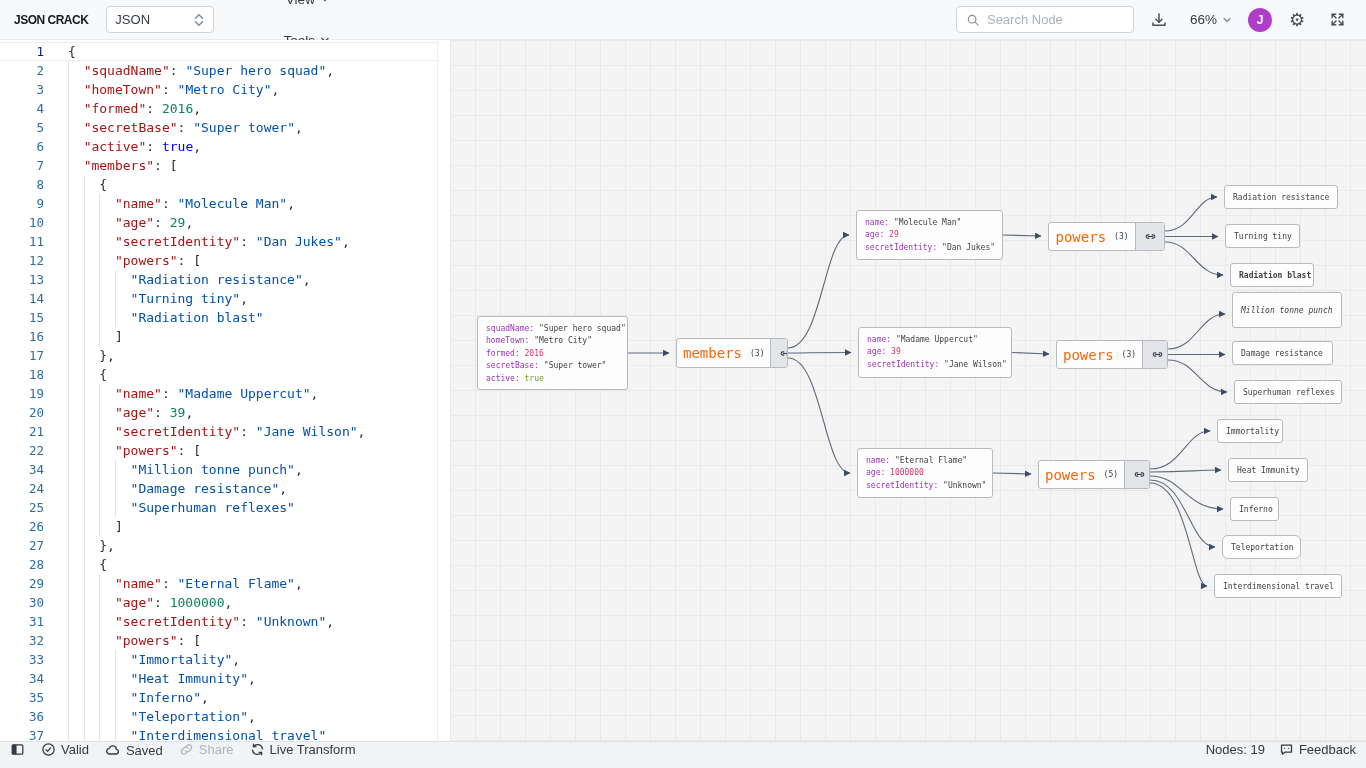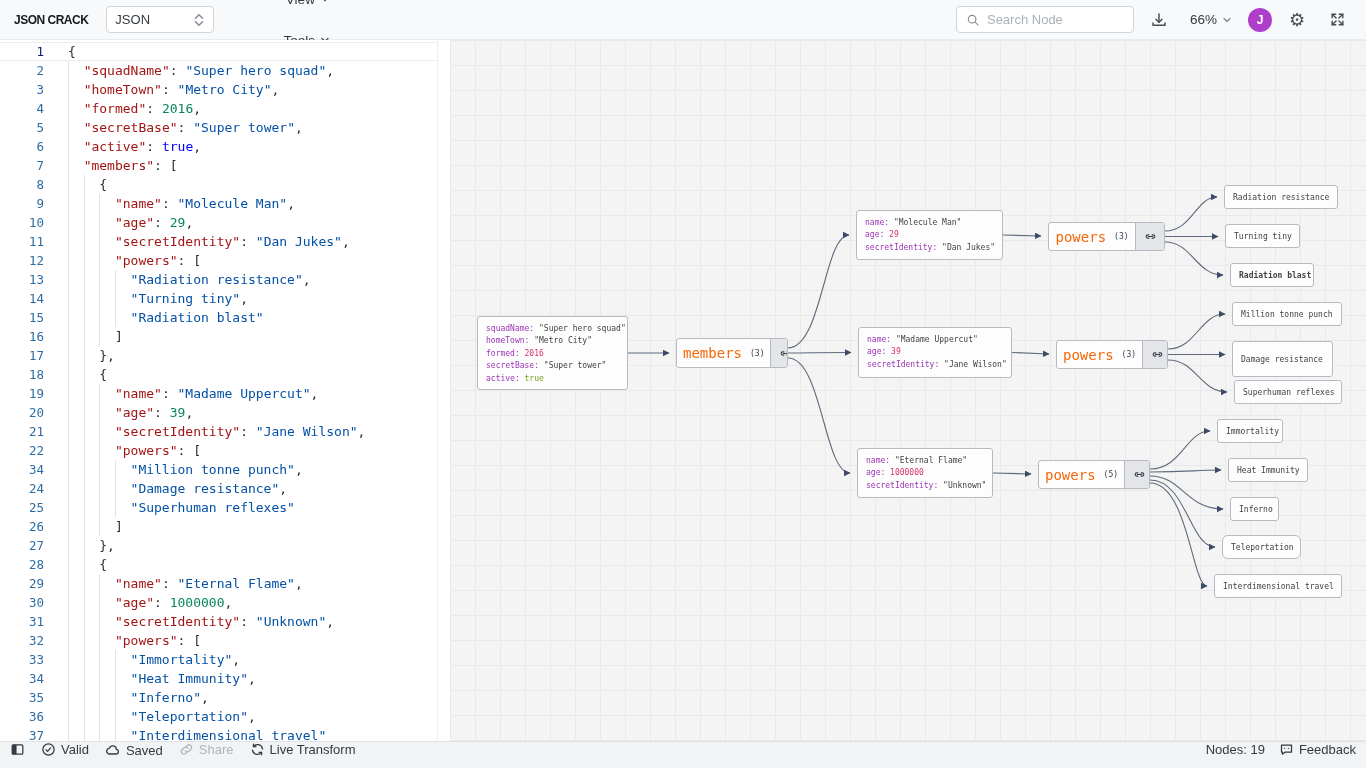--- a/index.html
+++ b/index.html
@@ -319,24 +319,24 @@
 
     <div class="gnode leaf" style="left:774px; top:145px; width:114px; height:24px;">
         <span>Radiation resistance</span>
       </div>
     <div class="gnode leaf" style="left:775px; top:184px; width:75px;  height:24px;">
         <span>Turning tiny</span>
       </div>
     <div class="gnode leaf" style="left:780px; top:223px; width:84px;  height:24px;font-weight:bold;">
         <span>Radiation blast</span>
       </div>
-    <div class="gnode leaf" style="left:782px; top:262px; width:110px; height:24px;">
+    <div class="gnode leaf" style="left:782px; top:252px; width:110px; height:36px;font-style:italic;">
         <span>Million tonne punch</span>
       </div>
-    <div class="gnode leaf" style="left:782px; top:301px; width:101px; height:36px;">
+    <div class="gnode leaf" style="left:782px; top:301px; width:101px; height:24px;">
         <span>Damage resistance</span>
       </div>
     <div class="gnode leaf" style="left:784px; top:340px; width:108px; height:24px;">
         <span>Superhuman reflexes</span>
       </div>
     <div class="gnode leaf" style="left:767px; top:379px; width:66px;  height:24px;">
         <span>Immortality</span>
       </div>
     <div class="gnode leaf" style="left:778px; top:418px; width:80px;  height:24px;">
         <span>Heat Immunity</span>

